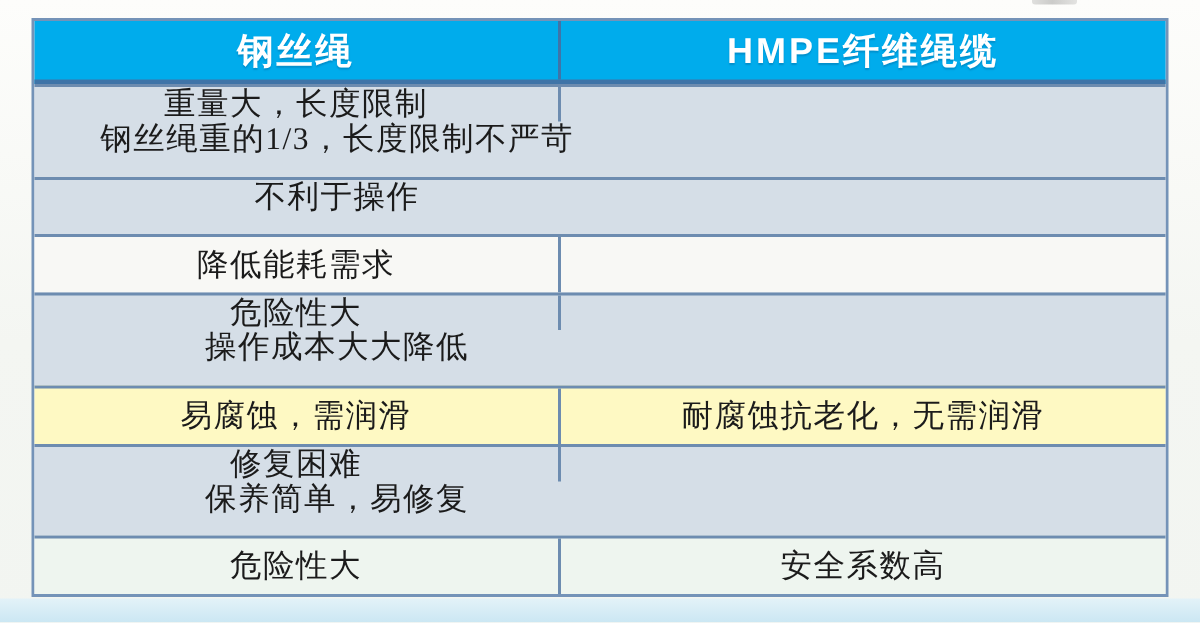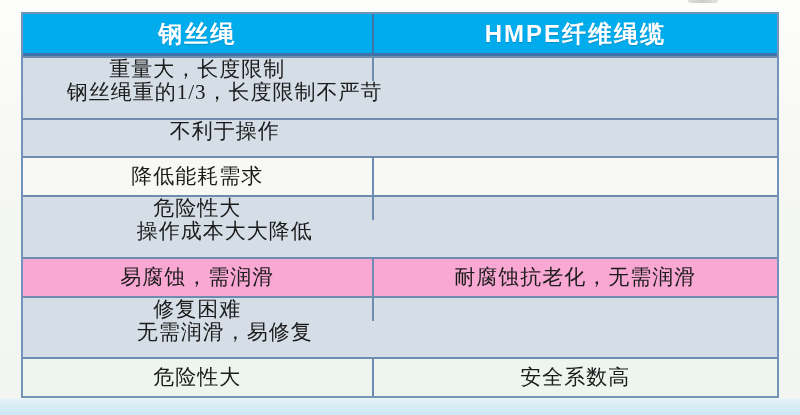--- a/index.html
+++ b/index.html
@@ -70,21 +70,21 @@
     display: flex; align-items: center; justify-content: center;
     color: var(--cell-text);
     font-size: 21px;
     letter-spacing: 1px;
     line-height: 1.1;
     white-space: nowrap;
   }
   .td.col-left { border-right: 2px solid var(--grid-line); }
   .r-blue  { background: var(--row-blue); flex-direction: column; }
   .r-light { background: var(--row-light); }
-  .r-warm  { background: #f9a8d4; }
+  .r-warm  { background: #fef9c3; }
   .r-last  { background: var(--row-last); font-family: Liberation Serif, serif; }
   .bottom-band {
     position: absolute;
     left: 0; top: 399px;
     width: 800px; height: 16px;
     background: linear-gradient(180deg, var(--band-top) 0%, var(--band-bottom) 100%);
   }
 </style>
 </head>
 <body>
@@ -119,21 +119,21 @@
       <div class="td col-right">操作成本大大降低</div>
     </div>
 
     <div class="trow r-warm">
       <div class="td col-left">易腐蚀，需润滑</div>
       <div class="td col-right">耐腐蚀抗老化，无需润滑</div>
     </div>
 
     <div class="trow r-blue">
       <div class="td col-left">修复困难</div>
-      <div class="td col-right">无需润滑，易修复</div>
+      <div class="td col-right">保养简单，易修复</div>
     </div>
 
     <div class="trow r-last">
       <div class="td col-left">危险性大</div>
       <div class="td col-right">安全系数高</div>
     </div>
 
   </div>
 
   <div class="bottom-band"></div>

